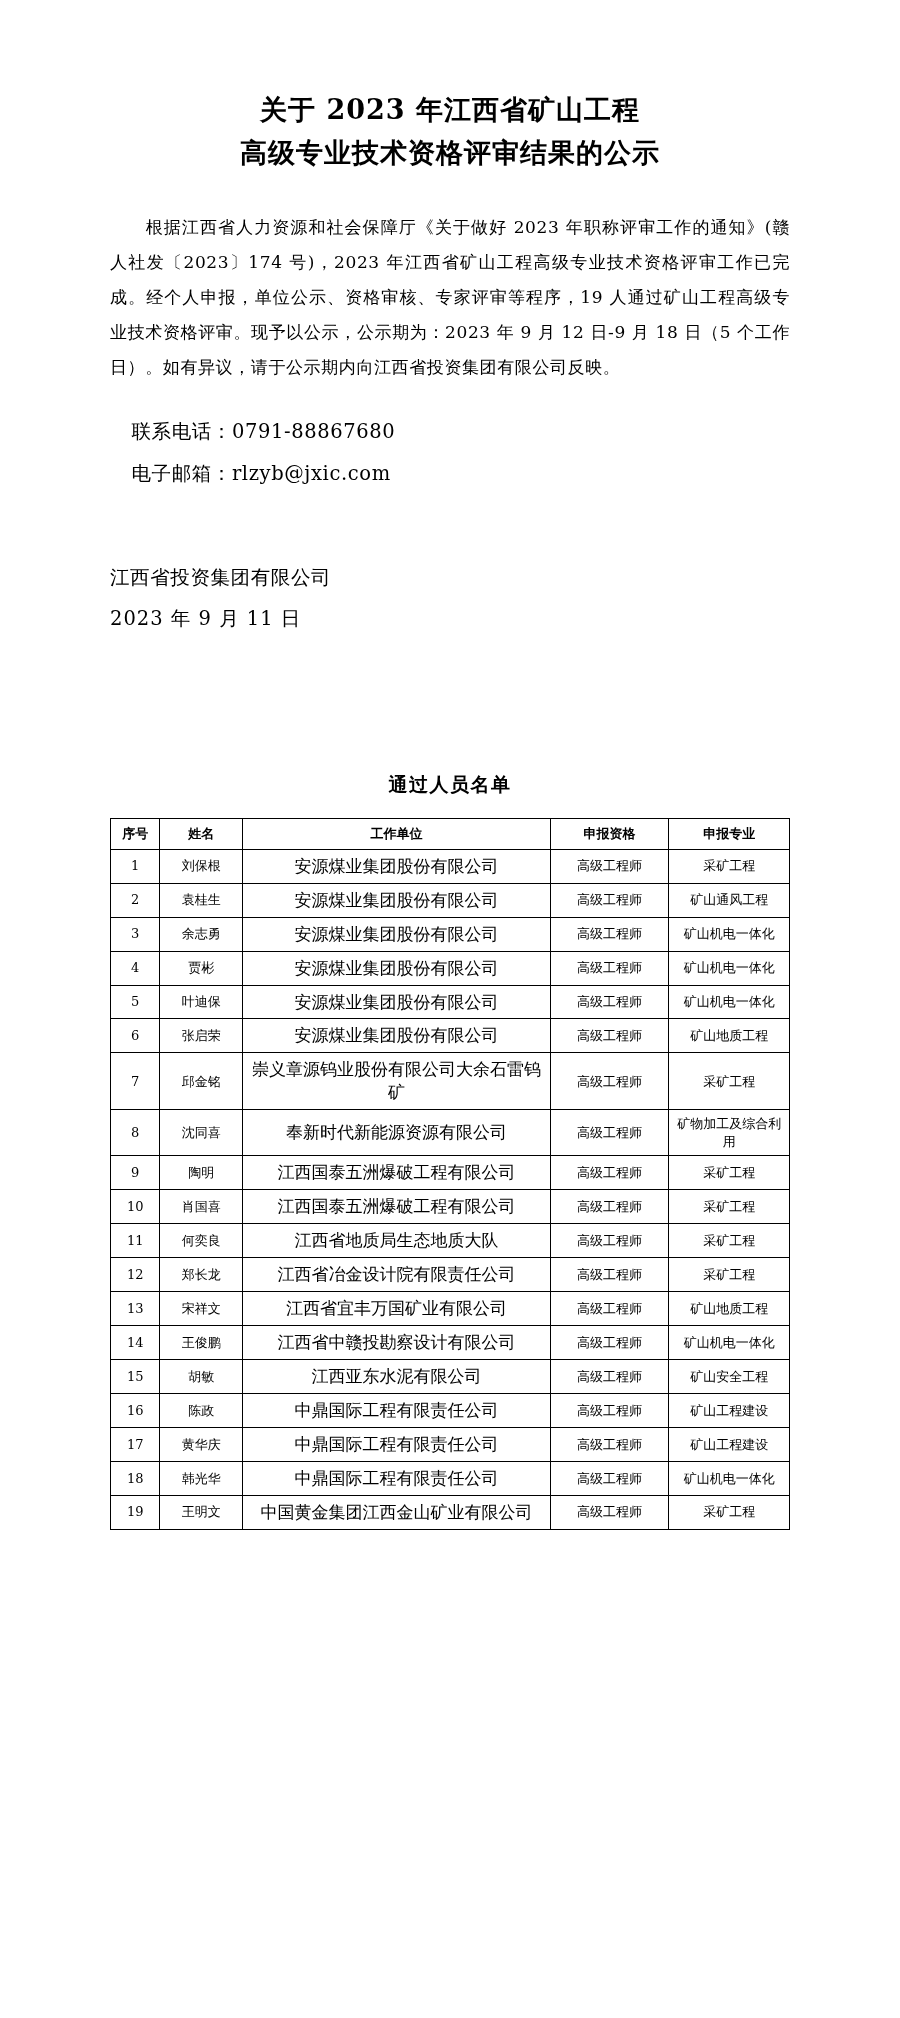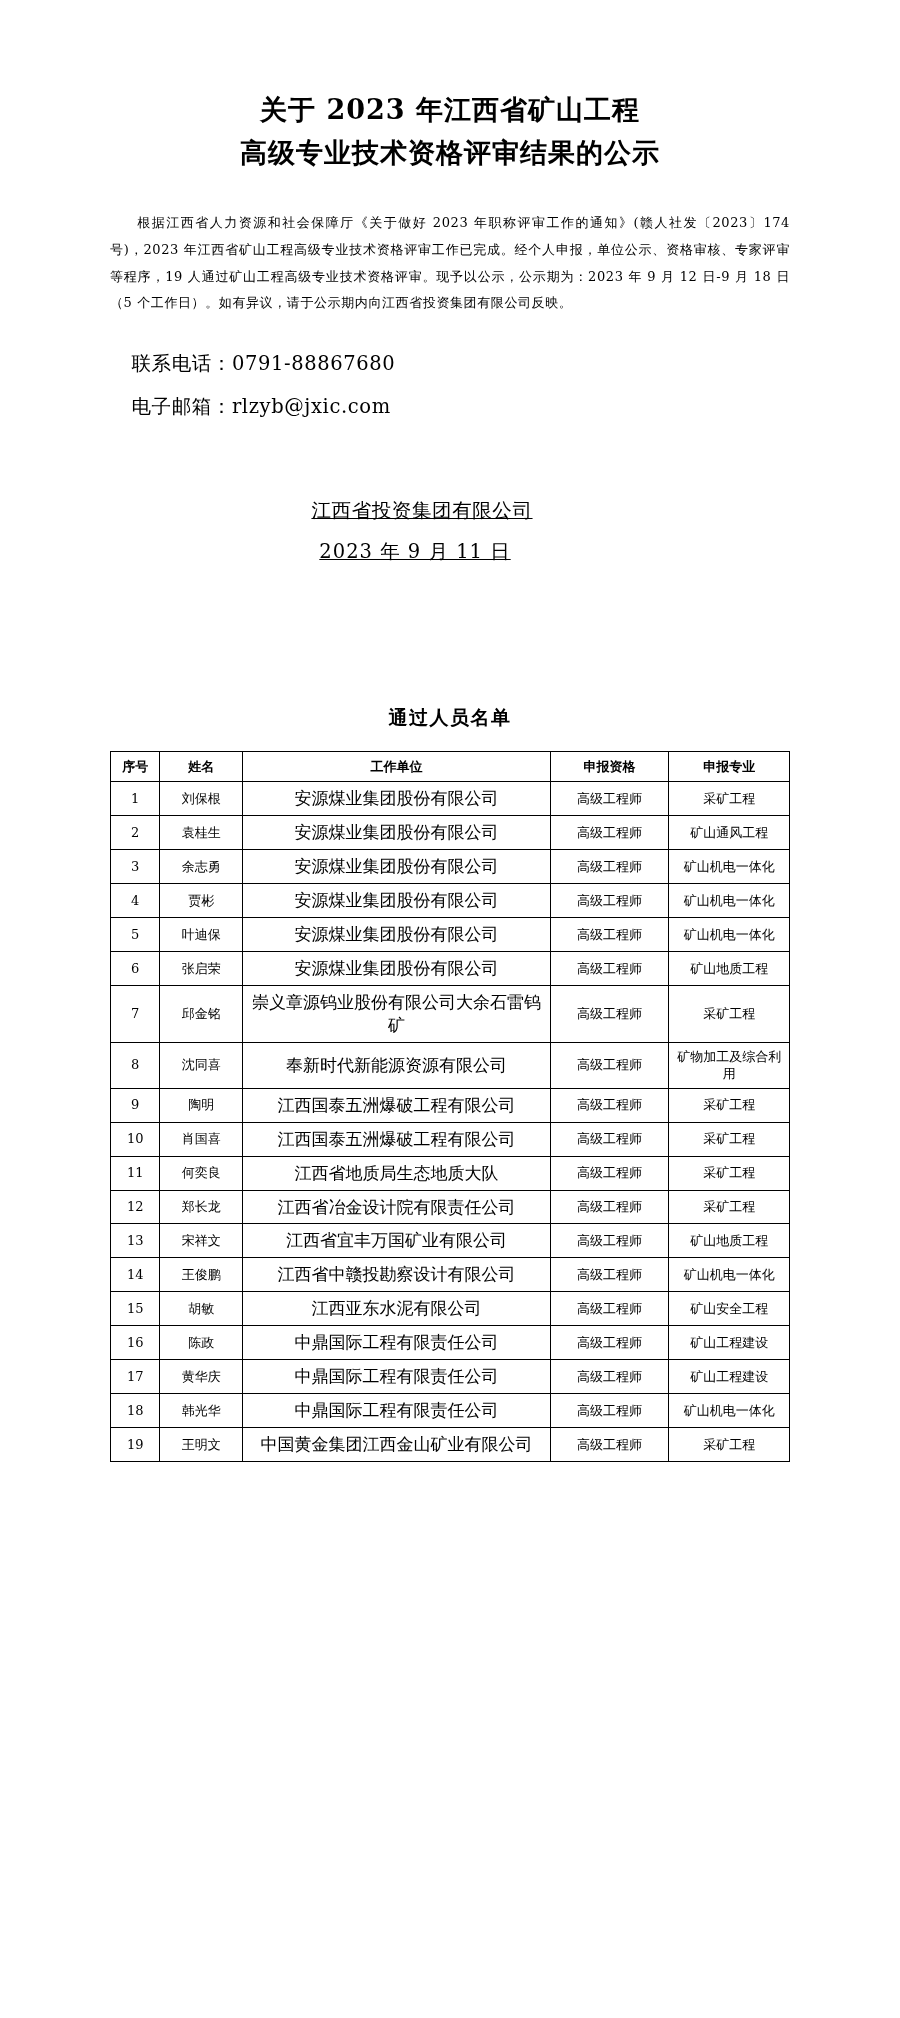--- a/index.html
+++ b/index.html
@@ -29,21 +29,21 @@
     font-weight: bold;
     line-height: 1.6;
     letter-spacing: 1px;
     font-family: "DejaVu Serif", "Liberation Serif", serif;
   }
   .doc-title .line {
     display: block;
   }
   .body-block {
     margin-top: 36px;
-    font-size: 13px;
+    font-size: 17px;
     line-height: 2.05;
     text-align: justify;
     text-justify: inter-ideograph;
     letter-spacing: 0.6px;
   }
   .body-block p {
     margin: 0;
   }
   .indent {
     text-indent: 2.1em;
@@ -55,24 +55,23 @@
     letter-spacing: 0.6px;
   }
   .contact-block p {
     margin: 0;
     text-indent: 1.1em;
   }
   .signature {
     margin-top: 62px;
     font-size: 19.5px;
     line-height: 2.1;
-    text-align: center;
+    text-align: left;
     padding-right: 56px;
     letter-spacing: 0.6px;
-    text-decoration: underline;
   }
   .signature p {
     margin: 0;
   }
   .signature .date {
     letter-spacing: 1px;
     padding-right: 14px;
   }
   .list-heading {
     margin-top: 132px;

